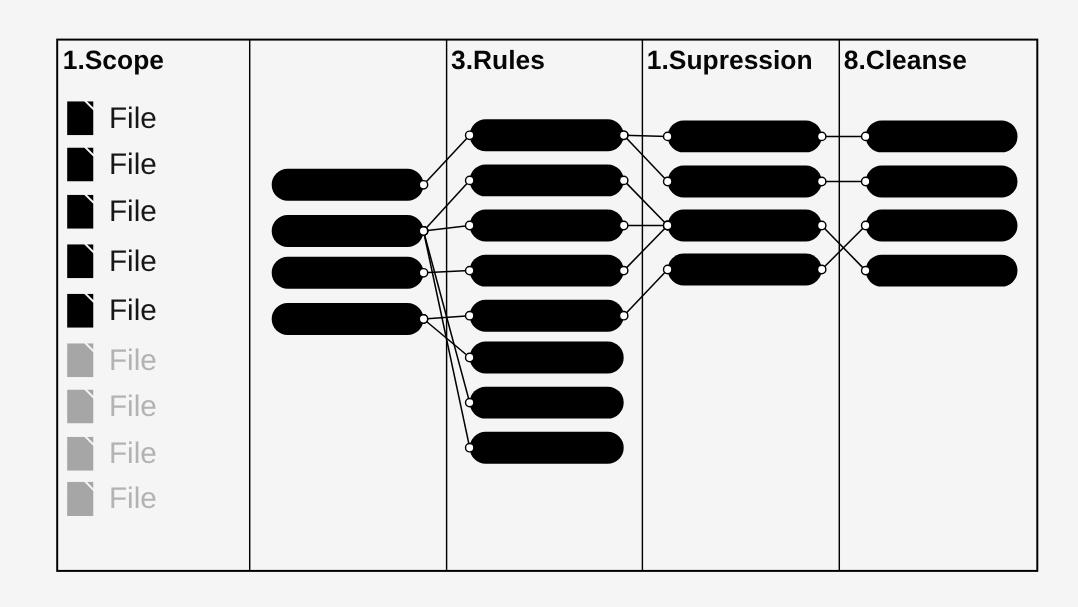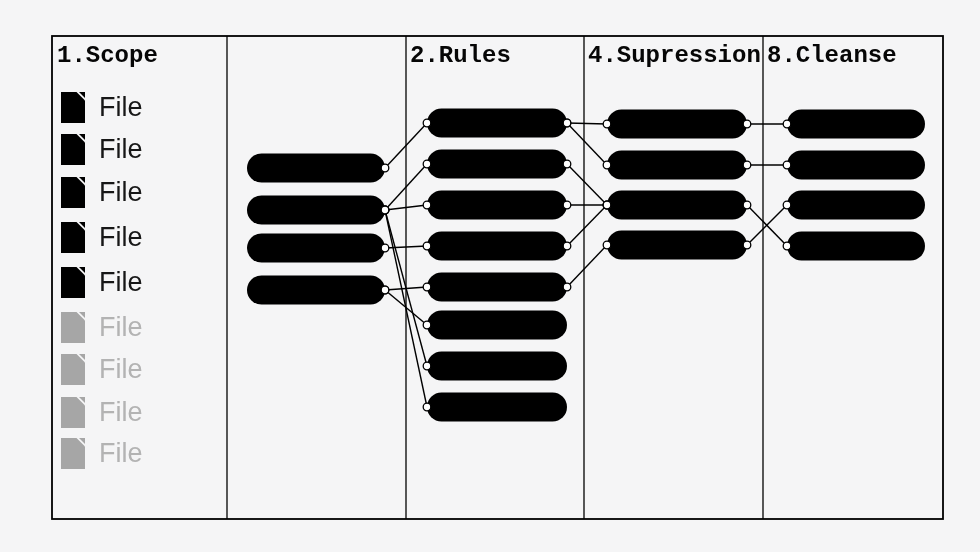--- a/index.html
+++ b/index.html
@@ -1,20 +1,20 @@
 <!DOCTYPE html>
 <html><head>
 <meta charset="utf-8">
 <style>
   html,body{margin:0;padding:0;background:#f5f5f6;}
   .stage{position:relative;width:980px;height:552px;background:#f5f5f6;overflow:hidden;
          font-family:"Liberation Sans",sans-serif;}
   #diagram-svg{position:absolute;left:0;top:0;}
   .header-label{position:absolute;top:42px;font-weight:700;font-size:24px;color:#060606;
-                white-space:nowrap;font-family:Liberation Mono, monospace;}
+                white-space:nowrap;}
   #h0{left:57px}#h1{left:231px}#h2{left:410px}#h3{left:588px}#h4{left:767px}
   .file-row{position:absolute;left:61px;display:flex;align-items:center;gap:14px;height:32px;}
   .file-label{font-size:27px;line-height:1;color:#171717;}
   .file-row.inactive .file-label{color:#b3b3b3;}
 </style>
 </head>
 <body>
 
 <div class="stage">
   <svg id="diagram-svg" width="980" height="552">
@@ -93,22 +93,22 @@
       <circle cx="787" cy="124" r="3.8" fill="#ffffff" stroke="#000000" stroke-width="1.3"></circle>
       <circle cx="747" cy="165" r="3.8" fill="#ffffff" stroke="#000000" stroke-width="1.3"></circle>
       <circle cx="787" cy="165" r="3.8" fill="#ffffff" stroke="#000000" stroke-width="1.3"></circle>
       <circle cx="747" cy="205" r="3.8" fill="#ffffff" stroke="#000000" stroke-width="1.3"></circle>
       <circle cx="787" cy="246" r="3.8" fill="#ffffff" stroke="#000000" stroke-width="1.3"></circle>
       <circle cx="747" cy="245" r="3.8" fill="#ffffff" stroke="#000000" stroke-width="1.3"></circle>
       <circle cx="787" cy="205" r="3.8" fill="#ffffff" stroke="#000000" stroke-width="1.3"></circle>
     </svg>
 
   <div class="header-label" id="h0">1.Scope</div>
-  <div class="header-label" id="h2">2.Rules</div>
-  <div class="header-label" id="h3">4.Supression</div>
+  <div class="header-label" id="h2">3.Rules</div>
+  <div class="header-label" id="h3">1.Supression</div>
   <div class="header-label" id="h4">8.Cleanse</div>
 
   <div id="file-list">
       <div class="file-row active" style="top: 91px;">
         <svg width="24" height="31" viewBox="0 0 24 31">
           <path d="M0 0 L15.5 0 L24 8.5 L24 31 L0 31 Z" fill="#000000"></path>
           <path d="M18 0 L24 0 L24 6 Z" fill="#000000"></path>
         </svg>
         <span class="file-label">File</span>
       </div>

